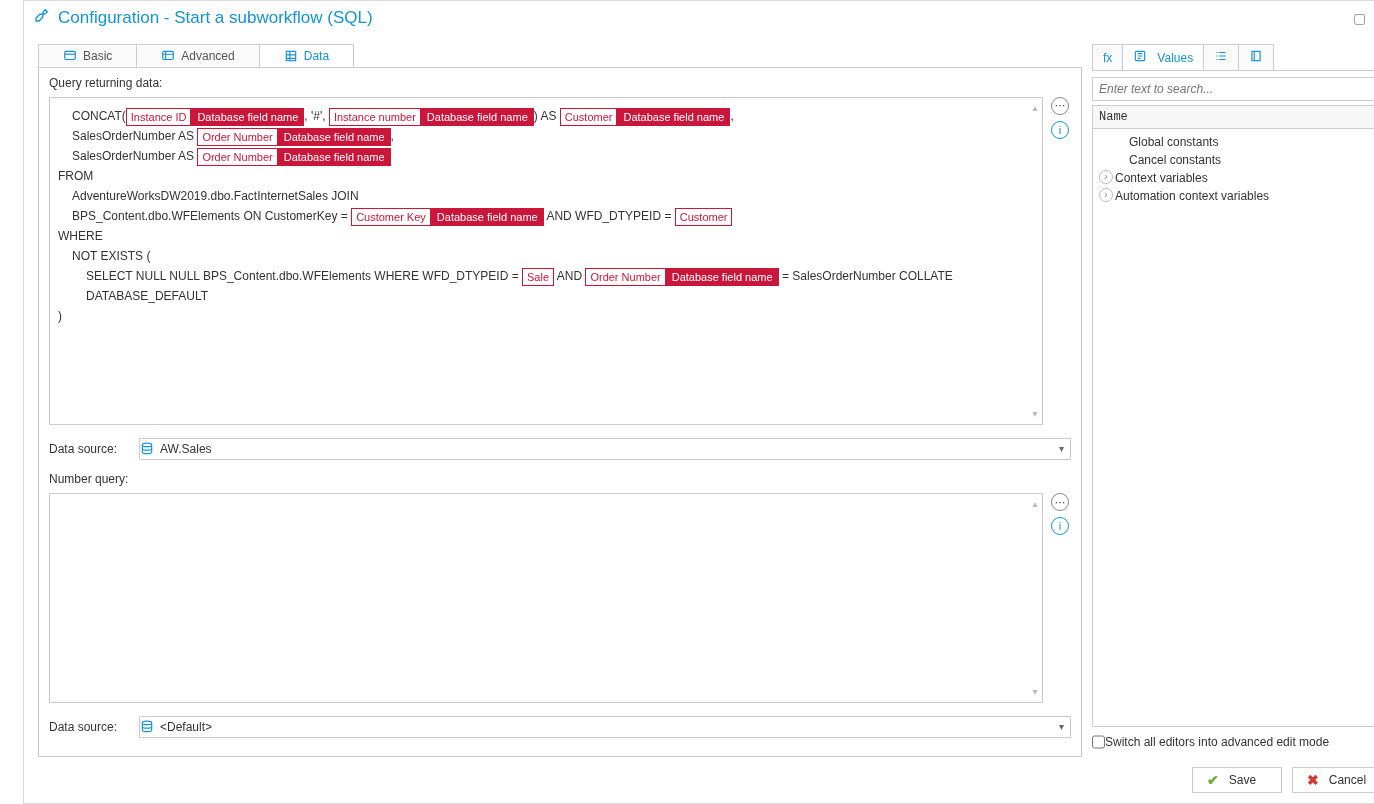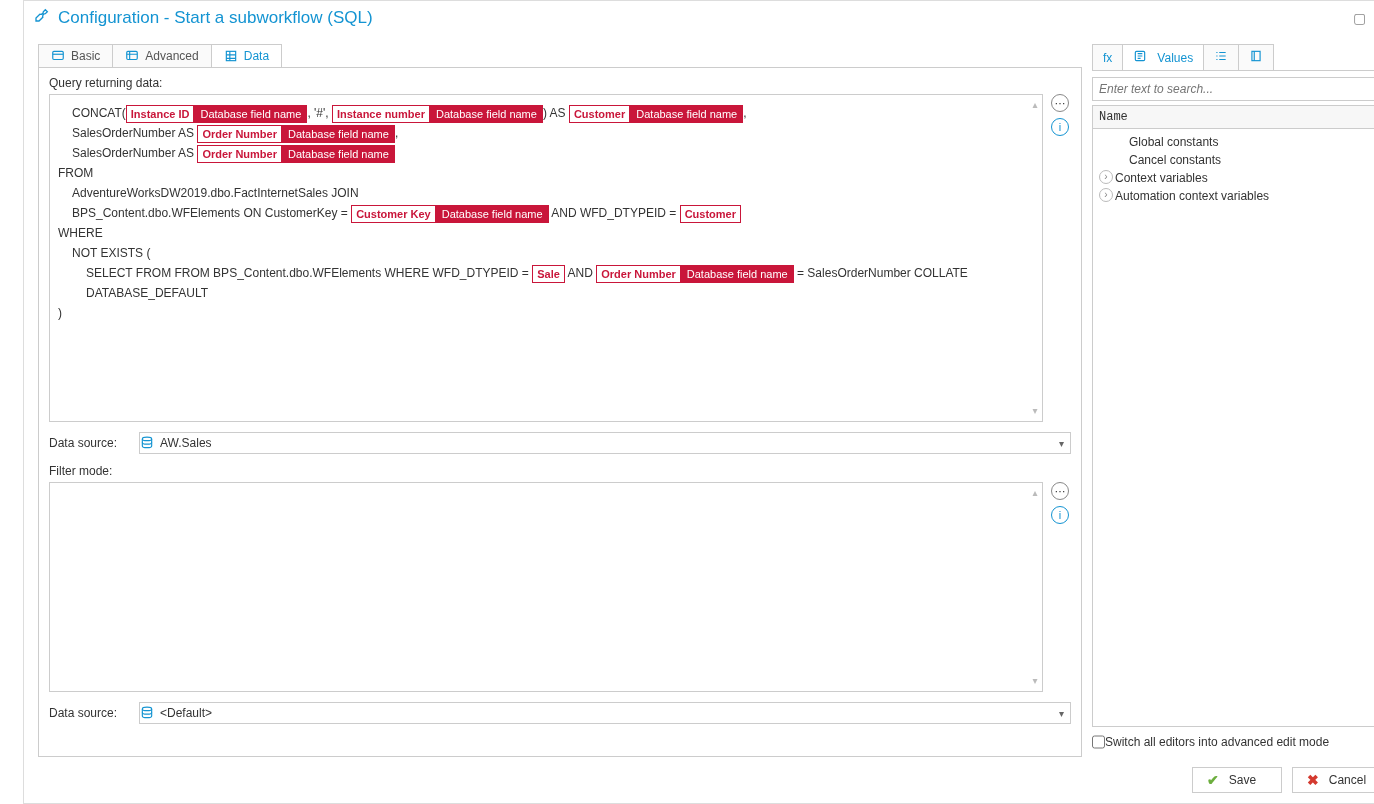--- a/index.html
+++ b/index.html
@@ -45,21 +45,21 @@
   display: flex;
   flex-direction: column;
 }
 .tabs {
   display: flex;
   gap: 0;
 }
 .tab {
   border: 1px solid #ccc;
   border-bottom: none;
-  padding: 4px 12px;
+  padding: 4px 24px;
   display: flex;
   align-items: center;
   gap: 6px;
   background: #fafafa;
   cursor: pointer;
   font-size: 12px;
   color: #555;
   margin-right: -1px;
 }
 .tab.active {
@@ -70,20 +70,21 @@
 }
 .tab-icon { width: 14px; height: 14px; display: inline-block; }
 .tab-body {
   border: 1px solid #ccc;
   flex: 1;
   background: #fff;
   padding: 8px 10px;
   display: flex;
   flex-direction: column;
   position: relative;
+  justify-content: space-between;
 }
 .label { font-size: 12px; color: #333; margin-bottom: 4px; }
 .editor-wrap {
   display: flex;
   gap: 6px;
 }
 .editor {
   flex: 1;
   border: 1px solid #ccc;
   background: #fff;
@@ -116,21 +117,20 @@
 .side-btn.info { color: #1494d2; border-color: #1494d2; }
 .pill {
   display: inline-block;
   border: 1px solid #c9163a;
   color: #c9163a;
   background: #fff;
   padding: 0 4px;
   line-height: 16px;
   font-size: 11px;
   vertical-align: middle;
-  font-weight: bold;
 }
 .pillred {
   display: inline-block;
   background: #c9163a;
   color: #fff;
   padding: 0 6px;
   line-height: 18px;
   font-size: 11px;
   vertical-align: middle;
 }
@@ -323,21 +323,21 @@
               <span>SalesOrderNumber AS </span><span class="pill">Order Number</span><span class="pillred">Database field name</span>
             </div>
             <div class="sql-line">FROM</div>
             <div class="sql-indent1">AdventureWorksDW2019.dbo.FactInternetSales JOIN</div>
             <div class="sql-indent1">
               <span>BPS_Content.dbo.WFElements ON CustomerKey = </span><span class="pill">Customer Key</span><span class="pillred">Database field name</span><span> AND WFD_DTYPEID = </span><span class="pill">Customer</span>
             </div>
             <div class="sql-line">WHERE</div>
             <div class="sql-indent1">NOT EXISTS (</div>
             <div class="sql-indent2">
-              <span>SELECT FROM FROM BPS_Content.dbo.WFElements WHERE WFD_DTYPEID = </span><span class="pill">Sale</span><span> AND </span><span class="pill">Order Number</span><span class="pillred">Database field name</span><span> = SalesOrderNumber COLLATE DATABASE_DEFAULT</span>
+              <span>SELECT NULL NULL BPS_Content.dbo.WFElements WHERE WFD_DTYPEID = </span><span class="pill">Sale</span><span> AND </span><span class="pill">Order Number</span><span class="pillred">Database field name</span><span> = SalesOrderNumber COLLATE DATABASE_DEFAULT</span>
             </div>
             <div class="sql-line">)</div>
             <div class="scroll-handle">
                 <span>▴</span>
                 <span>▾</span>
               </div>
           </div>
           <div class="editor-side">
             <div class="side-btn ellipsis">⋯</div>
             <div class="side-btn info">i</div>
@@ -352,21 +352,21 @@
                   <ellipse cx="12" cy="5" rx="8" ry="3"></ellipse>
                   <path d="M4 5v6c0 1.7 3.6 3 8 3s8-1.3 8-3V5"></path>
                   <path d="M4 11v6c0 1.7 3.6 3 8 3s8-1.3 8-3v-6"></path>
                 </svg>
             </span>
             <span>AW.Sales</span>
             <span class="dd">▾</span>
           </div>
         </div>
 
-        <div class="label">Filter mode:</div>
+        <div class="label">Number query:</div>
         <div class="editor-wrap">
           <div class="editor editor-filter">
             <div class="scroll-handle">
                 <span>▴</span>
                 <span>▾</span>
               </div>
           </div>
           <div class="editor-side">
             <div class="side-btn ellipsis">⋯</div>
             <div class="side-btn info">i</div>

